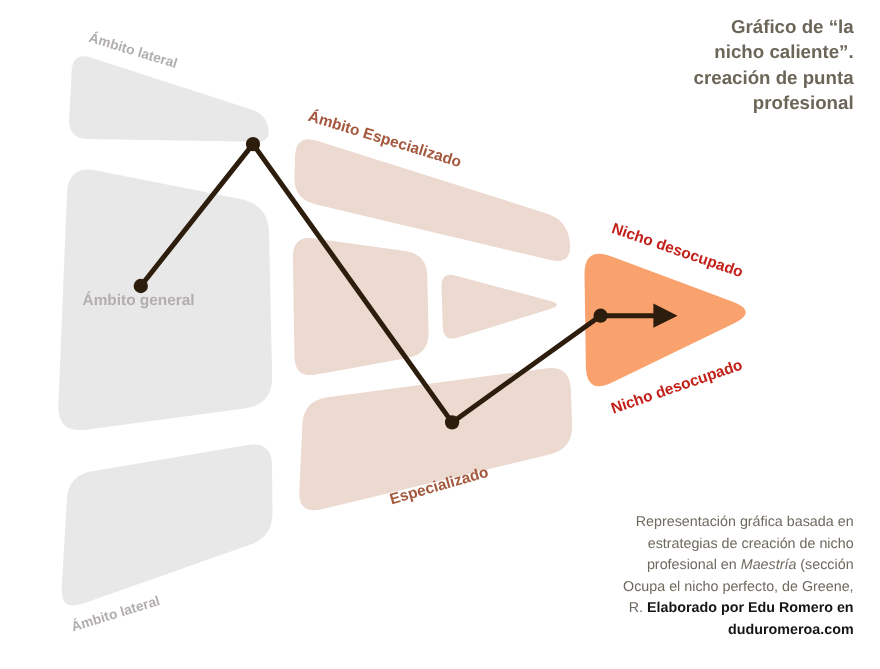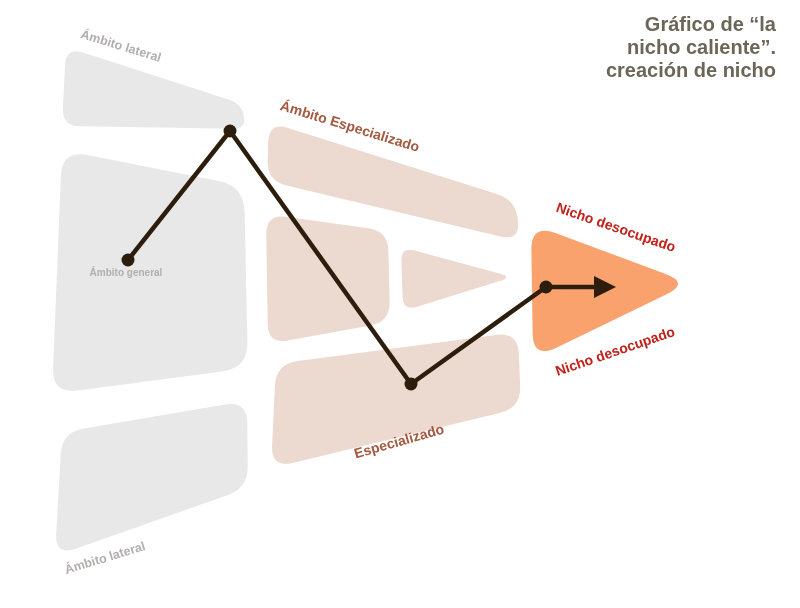--- a/index.html
+++ b/index.html
@@ -11,35 +11,35 @@
     font-family:"Liberation Sans", sans-serif;
   }
   .stage svg{position:absolute;left:0;top:0;}
   .shape-label{
     position:absolute;
     white-space:nowrap;
     font-weight:700;
     transform:translate(-50%,-50%);
   }
   .lbl-gray{color:#b2aeae;font-size:12.5px;}
-  .lbl-gray-big{color:#b2aeae;font-size:10px;}
+  .lbl-gray-big{color:#b2aeae;font-size:14px;}
   .lbl-brown{color:#a4583d;font-size:14px;}
   .lbl-red{color:#c3201a;font-size:14px;}
   .rot-p17{transform:translate(-50%,-50%) rotate(17deg);}
   .rot-p19{transform:translate(-50%,-50%) rotate(19deg);}
   .rot-m16{transform:translate(-50%,-50%) rotate(-16deg);}
   .rot-m17{transform:translate(-50%,-50%) rotate(-17deg);}
   .rot-m19{transform:translate(-50%,-50%) rotate(-19deg);}
   .title-block{
     position:absolute;
     top:13px;right:24px;
     width:260px;
     text-align:right;
     color:#6c6658;
-    font-size:20px;
+    font-size:17px;
     font-weight:700;
     line-height:23px;
   }
   .attribution{
     position:absolute;
     top:464px;right:24px;
     width:218px;
     text-align:right;
     color:#6f695e;
     font-size:13px;
@@ -84,17 +84,21 @@
 
   <div class="shape-label lbl-red rot-p19" style="left:616px;top:227px;">Nicho desocupado</div>
 
   <div class="shape-label lbl-red rot-m19" style="left:615px;top:351px;">Nicho desocupado</div>
 
   <div class="shape-label lbl-gray rot-m17" style="left:105px;top:558px;">Ámbito lateral</div>
 
   <div class="title-block">
     <div>Gráfico de “la</div>
     <div>nicho caliente”.</div>
-    <div>creación de nicho</div>
+    <div>creación de punta</div>
+    <div>profesional</div>
   </div>
 
+  <div class="attribution">
+    <span>Representación gráfica basada en estrategias de creación de nicho profesional en </span><span class="it">Maestría</span><span> (sección Ocupa el nicho perfecto, de Greene, R. </span><span class="bold-dark">Elaborado por Edu Romero en duduromeroa.com</span>
+  </div>
 
 </div>
 
 </body></html>

